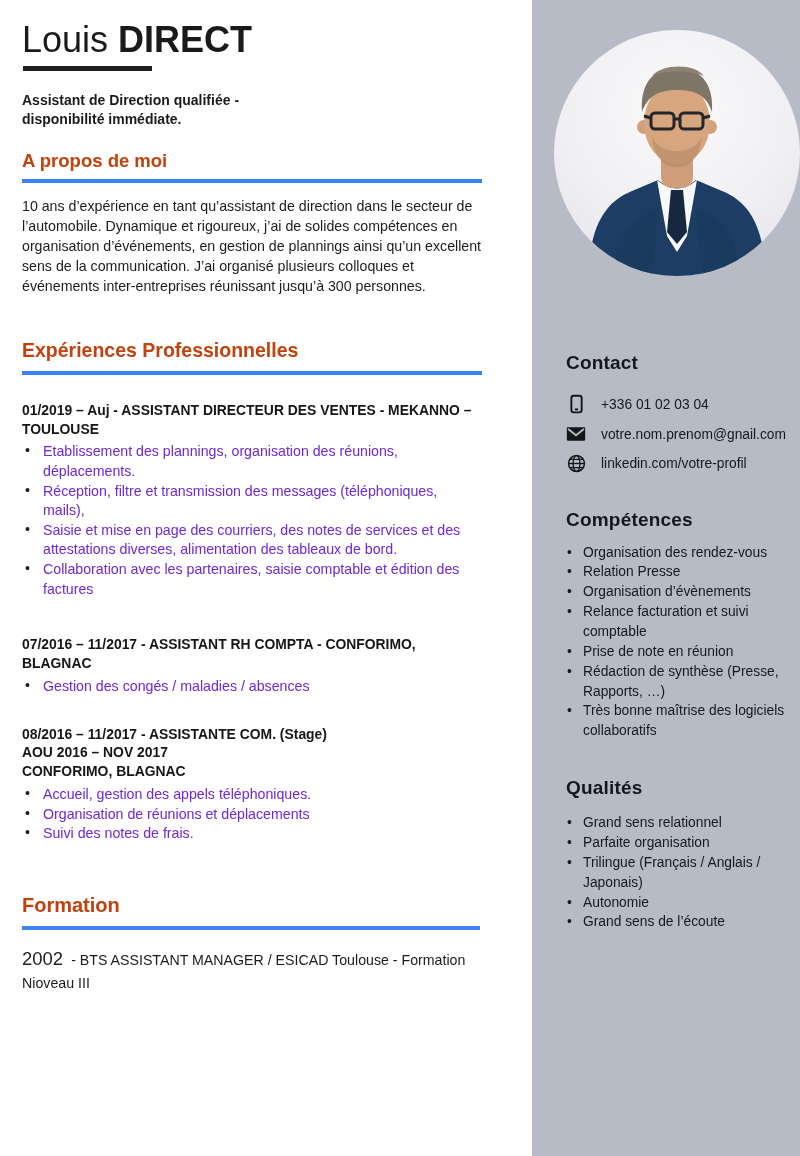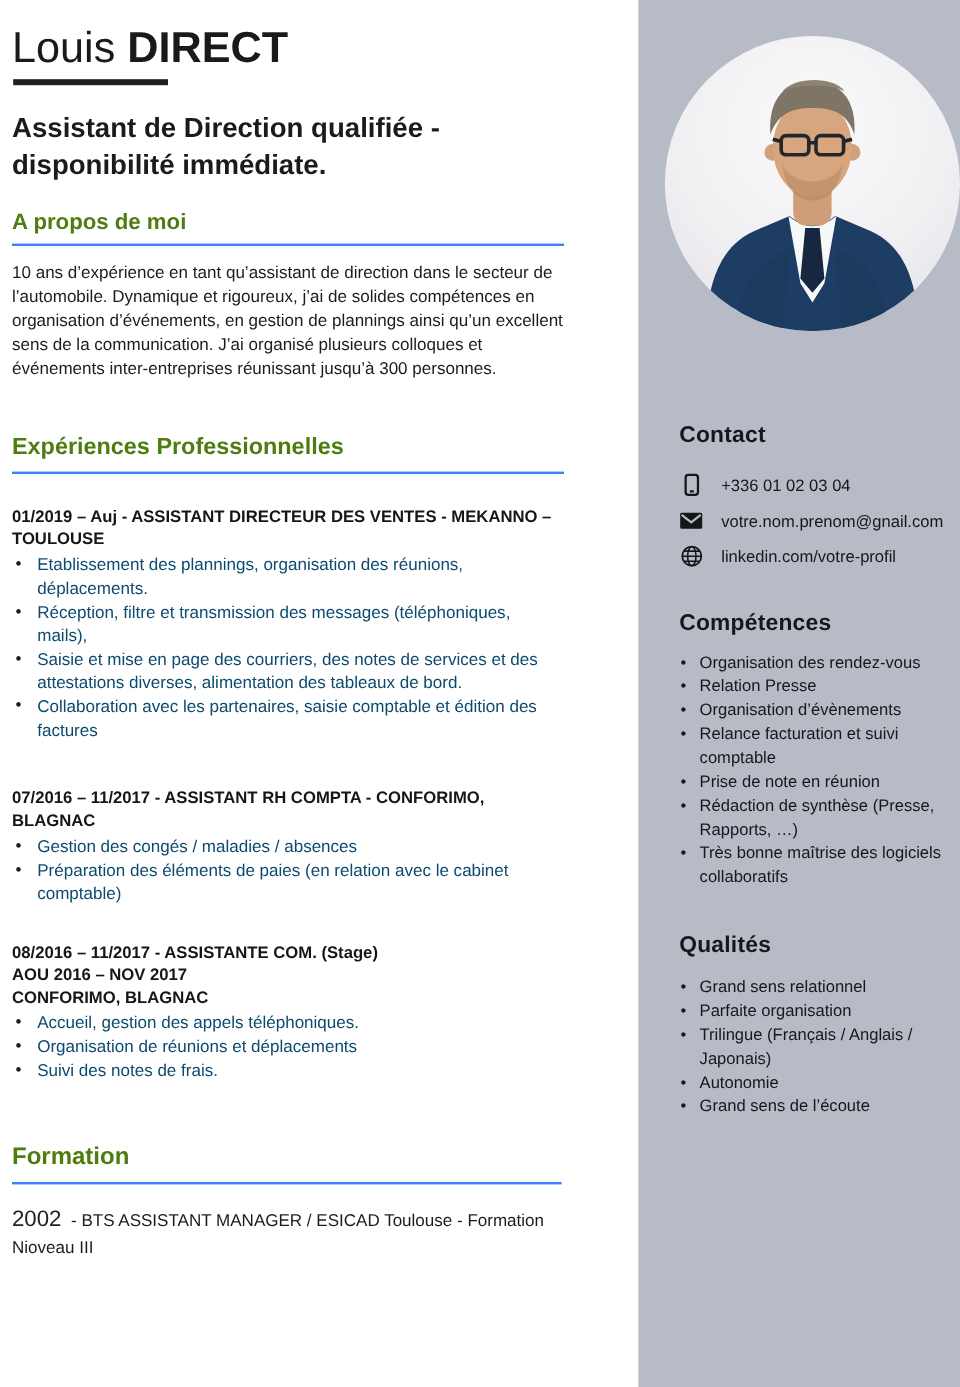--- a/index.html
+++ b/index.html
@@ -48,47 +48,47 @@
     position:relative; padding-left:17px;
     font-size:13.8px; line-height:1.44; color:#16181d;
   }
   .sb-list li::before {
     content:"\2022"; position:absolute; left:1px; top:0;
     color:#16181d;
   }
 
   
   .leftcol {
-    position:absolute; left:10px; top:0; width:460px;
+    position:absolute; left:22px; top:0; width:460px;
   }
   .name { padding-top:22px; font-size:36px; line-height:1.0; color:#1a1a1a; white-space:nowrap; }
   .name .nfirst { font-weight:400; }
   .name .nlast { font-weight:bold; }
   .name-underline { width:129px; height:5px; background:#1e1e1e; margin-top:8px; margin-left:1px; }
   .headline {
-    margin-top:20px; font-size:23px; font-weight:bold;
+    margin-top:20px; font-size:14px; font-weight:bold;
     line-height:1.33; color:#1b1b1b; white-space:pre-line;
   }
   .rule-heading {
-    font-weight:bold; color:#4d7c0f;
-    border-bottom:2px solid #3b82f6;
+    font-weight:bold; color:#c2410c;
+    border-bottom:4px solid #3b82f6;
   }
   .about-title { margin-top:22px; font-size:18.5px; padding-bottom:7px; }
   .about-text { margin-top:14px; font-size:14.2px; line-height:1.4; color:#1c1c1e; }
   .exp-title { margin-top:42px; font-size:19.5px; padding-bottom:9px; }
   .job { margin-top:26px; }
   .job + .job { margin-top:24px; }
   .job-title {
     font-size:13.9px; font-weight:bold; color:#161616;
     line-height:1.36; white-space:pre-line;
   }
   .job-bullets { list-style:none; margin-top:4px; }
   .job-bullets li {
     position:relative; padding-left:21px;
-    font-size:14.2px; line-height:1.38; color:#0c4a6e;
+    font-size:14.2px; line-height:1.38; color:#6d28d9;
   }
   .job-bullets li::before {
     content:"\2022"; position:absolute; left:3px; top:-1px; color:#1c1c1e;
   }
   .formation-title { margin-top:50px; font-size:20px; padding-bottom:9px; width:458px; }
   .formation-line { margin-top:16px; font-size:14.2px; line-height:1.45; color:#1c1c1e; }
   .formation-line .fyear { font-size:18.5px; color:#222; margin-right:8px; }
 </style>
 </head>
 <body>
@@ -223,21 +223,20 @@
           <li>Collaboration avec les partenaires, saisie comptable et édition des factures</li>
         </ul>
     </div>
 
     <div class="job" style="margin-top:36px;">
       <div class="job-title">07/2016 – 11/2017 - ASSISTANT RH COMPTA - CONFORIMO,
 BLAGNAC</div>
       <ul class="job-bullets">
 
           <li>Gestion des congés / maladies / absences</li>
-          <li>Préparation des éléments de paies (en relation avec le cabinet comptable)</li>
         </ul>
     </div>
 
     <div class="job" style="margin-top:28px;">
       <div class="job-title">08/2016 – 11/2017 - ASSISTANTE COM.  (Stage)
 AOU 2016 – NOV 2017
 CONFORIMO, BLAGNAC</div>
       <ul class="job-bullets">
 
       <li>Accueil, gestion des appels téléphoniques.</li>

